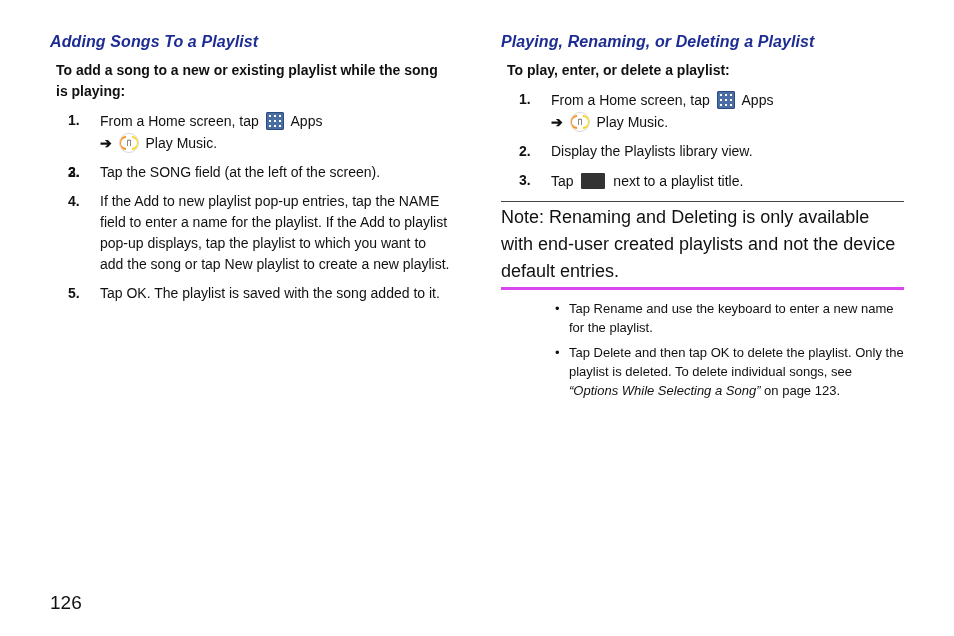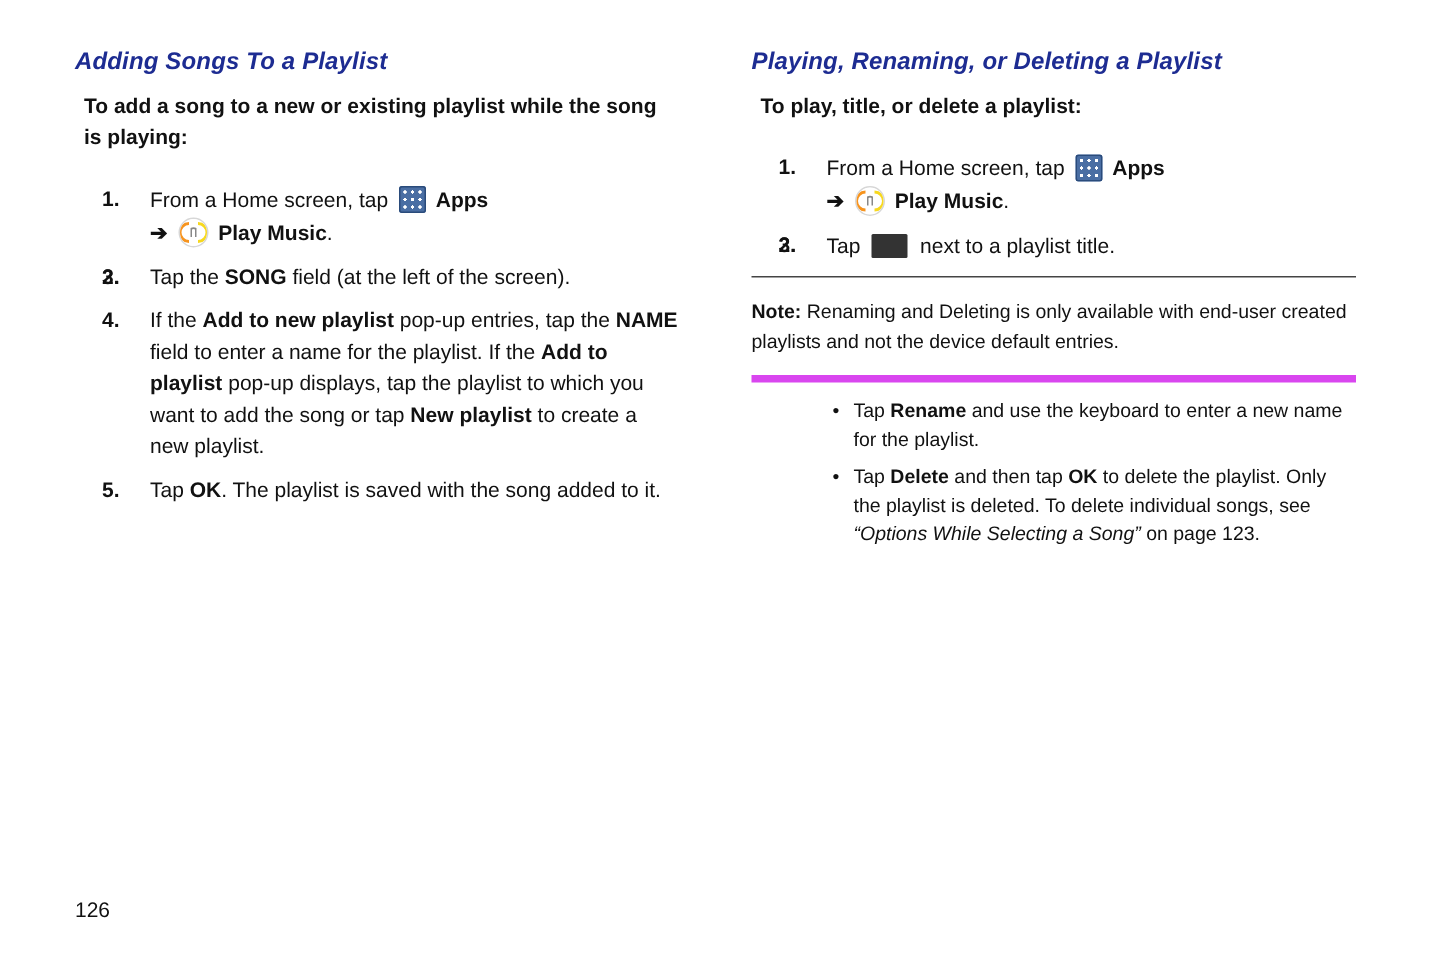--- a/index.html
+++ b/index.html
@@ -26,21 +26,21 @@
   h2.section-title {
     font-style: italic;
     font-weight: 700;
     color: #1d2c92;
     font-size: 16px;
     margin: 0 0 6px 0;
     letter-spacing: 0.1px;
   }
   .intro {
     font-weight: 700;
-    margin: 0 0 20px 6px;
+    margin: 0 0 8px 6px;
   }
   ol.steps {
     list-style: none;
     padding: 0;
     margin: 0 0 0 6px;
     counter-reset: step;
   }
   ol.steps > li {
     position: relative;
     padding-left: 44px;
@@ -68,24 +68,24 @@
     line-height: 1.45;
   }
   .sub-bullets > li::before {
     content: "•";
     position: absolute;
     left: 0;
     top: 0;
   }
   .note-block {
     margin: 10px 0;
-    padding: 13px 0;
+    padding: 2px 0;
     border-top: 1px solid #444;
-    border-bottom: 5px solid #d946ef;
-    font-size: 13px;
+    border-bottom: 3px solid #d946ef;
+    font-size: 18px;
   }
   .below-note {
     margin-left: 54px;
   }
   .below-note .sub-bullets > li {
     font-size: 13px;
   }
   .apps-icon, .play-icon, .menu-box {
     display: inline-block;
     vertical-align: middle;
@@ -135,30 +135,30 @@
   .menu-box {
     width: 24px;
     height: 16px;
     background: #333;
     border-radius: 1px;
     margin: 0 4px;
   }
   .arrow {
     font-weight: 700;
   }
-  .b { font-weight: 700; }
+  .b { font-weight: 400; }
   .i { font-style: italic; }
   .step-line > * {
     vertical-align: middle;
   }
   .pagenum {
     position: absolute;
     left: 50px;
     bottom: 22px;
-    font-size: 14px;
+    font-size: 19px;
   }
 </style>
 </head>
 <body>
 
 <div class="page">
 
   <div class="col">
     <h2 class="section-title">Adding Songs To a Playlist</h2>
     <p class="intro">To add a song to a new or existing playlist while the song is playing:</p>
@@ -208,21 +208,21 @@
         <span>
           <span>Tap </span><span class="b">OK</span><span>. The playlist is saved with the song added to it.</span>
         </span>
       </li>
 
     </ol>
   </div>
 
   <div class="col">
     <h2 class="section-title">Playing, Renaming, or Deleting a Playlist</h2>
-    <p class="intro">To play, title, or delete a playlist:</p>
+    <p class="intro">To play, enter, or delete a playlist:</p>
 
     <ol class="steps">
 
       <li>
         <span class="num">1.</span>
         <span class="step-line">
           <span>From a Home screen, tap </span>
           <span class="apps-icon"></span>
           <span class="b">Apps</span><br>
           <span class="arrow">➔</span>
@@ -233,20 +233,23 @@
               <path d="M13 3 A7 7 0 0 1 13 17 L13 15 A5 5 0 0 0 13 5 Z" fill="#f7d81e"></path>
               <path d="M8 7 A4 4 0 0 1 12 7 L12 13 L11 13 L11 8 A2 2 0 0 0 9 8 L9 13 L8 13 Z" fill="#888"></path>
             </svg>
           </span>
           <span class="b">Play Music</span><span>.</span>
         </span>
       </li>
 
       <li>
         <span class="num">2.</span>
+        <span>
+          <span>Display the </span><span class="b">Playlists</span><span> library view.</span>
+        </span>
       </li>
 
       <li>
         <span class="num">3.</span>
         <span class="step-line">
           <span>Tap </span>
           <span class="menu-box"></span>
           <span> next to a playlist title.</span>
         </span>
       </li>

